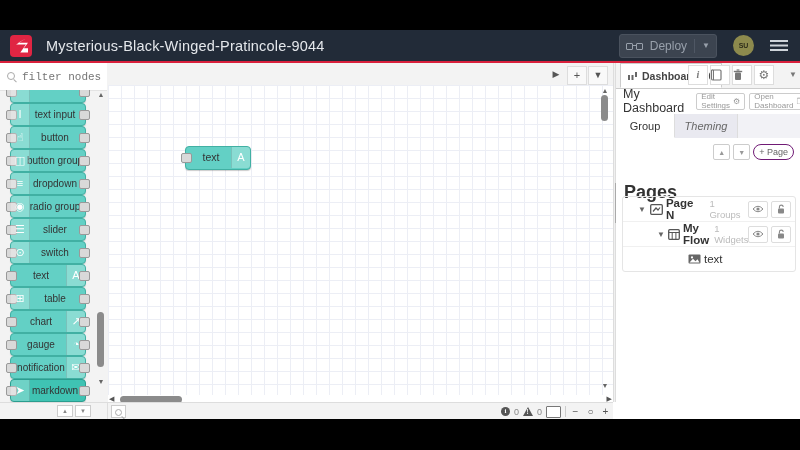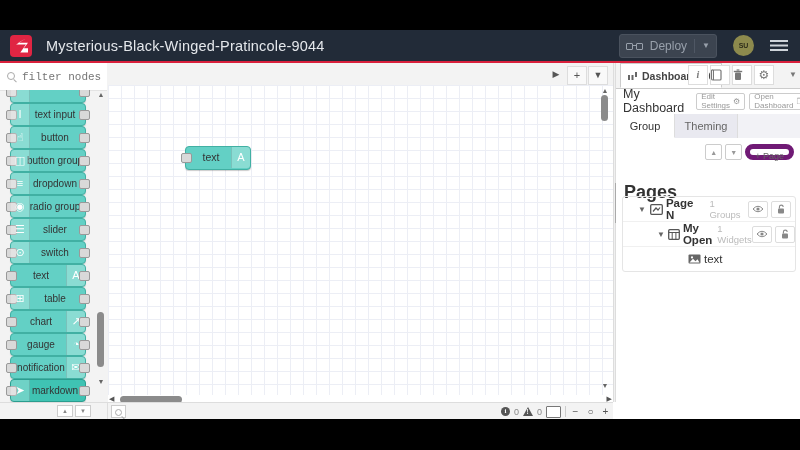--- a/index.html
+++ b/index.html
@@ -83,27 +83,27 @@
   .sibtn{position:absolute;top:2px;width:20px;height:20px;border:1px solid #ddd;background:#fff;box-sizing:border-box;
     text-align:center;line-height:18px;font-size:10px;color:#777;}
   .schev{position:absolute;top:7px;right:3px;font-size:8px;color:#777;}
   .dashrow{position:absolute;left:0;top:25px;width:184px;height:26px;border-bottom:1px solid #eee;display:flex;align-items:center;}
   .dashtitle{font-size:12.5px;color:#333;margin-left:7px;}
   .minibtn{height:15px;border:1px solid #ccc;border-radius:2px;background:#fff;color:#999;font-size:8px;
     display:inline-flex;align-items:center;padding:0 4px;gap:3px;}
   .ltabs{position:absolute;left:0;top:51px;width:184px;height:24px;background:#f2f2f6;border-bottom:1px solid #ddd;}
   .ltab{position:absolute;top:0;height:24px;box-sizing:border-box;font-size:11px;display:flex;align-items:center;justify-content:center;}
   .ltab.active{left:0;width:59px;background:#fff;border-right:1px solid #ddd;color:#333;border-bottom:1px solid #fff;}
-  .ltab.idle{left:59px;width:63px;background:#e9e9f0;border-right:1px solid #ddd;color:#666;}
+  .ltab.idle{left:59px;width:63px;background:#e9e9f0;border-right:1px solid #ddd;color:#666;font-style:italic;}
   .pages{position:absolute;left:0;top:75px;width:184px;height:281px;background:#fff;}
   .pghead{position:absolute;left:8px;top:8px;font-size:18px;font-weight:bold;color:#333;margin-top:36px;}
   .pgbtns{position:absolute;right:6px;top:6px;display:flex;gap:3px;}
   .sqbtn{width:17px;height:16px;border:1px solid #ccc;border-radius:2px;background:#fff;color:#999;font-size:7px;
     text-align:center;line-height:15px;box-sizing:border-box;}
-  .addpage{height:16px;border:5px solid #701a75;border-radius:8px;background:#fff;color:#666;font-size:9px;
+  .addpage{height:16px;border:1px solid #701a75;border-radius:8px;background:#fff;color:#666;font-size:9px;
     padding:0 5px;line-height:15px;box-sizing:border-box;}
   .pghelp{position:absolute;left:8px;top:28px;width:166px;font-size:9px;font-style:italic;color:#a5a5a5;line-height:1.45;}
   .tree{position:absolute;left:6px;top:58px;width:172px;border:1px solid #e5e5e5;border-radius:3px;}
   .trow{position:relative;height:24px;border-bottom:1px solid #f0f0f0;display:flex;align-items:center;}
   .trow:last-child{border-bottom:0;}
   .tchev{font-size:8px;color:#666;width:10px;text-align:center;}
   .tico{margin:0 3px;display:inline-flex;}
   .tlabel{font-size:11.5px;color:#333;font-weight:bold;}
   .tmeta{font-size:9.5px;color:#bbb;margin-left:5px;}
   .rowbtns{margin-left:auto;display:flex;gap:3px;margin-right:4px;}
@@ -362,21 +362,21 @@
             </span>
           </div>
           <div class="trow" style="padding-left:34px;">
             <span class="tchev">▼</span>
             <span class="tico">
               <svg width="12" height="11" viewBox="0 0 12 11">
                   <rect x="0.7" y="0.7" width="10.6" height="9.6" rx="1" fill="none" stroke="#555" stroke-width="1.3"></rect>
                   <path d="M0.7 3.5 H11.3 M4.2 3.5 V10.3 M7.9 3.5 V10.3" stroke="#555" stroke-width="1"></path>
                 </svg>
             </span>
-            <span class="tlabel">My Open</span>
+            <span class="tlabel">My Flow</span>
             <span class="tmeta">1 Widgets</span>
             <span class="rowbtns">
               <span class="tbtn2">
                 <svg width="12" height="8" viewBox="0 0 12 8">
                     <path d="M1 4 Q6 -1.5 11 4 Q6 9.5 1 4 Z" fill="none" stroke="#888" stroke-width="1"></path>
                     <circle cx="6" cy="4" r="1.6" fill="#888"></circle>
                   </svg>
               </span>
               <span class="tbtn2">
                 <svg width="10" height="10" viewBox="0 0 10 10">

